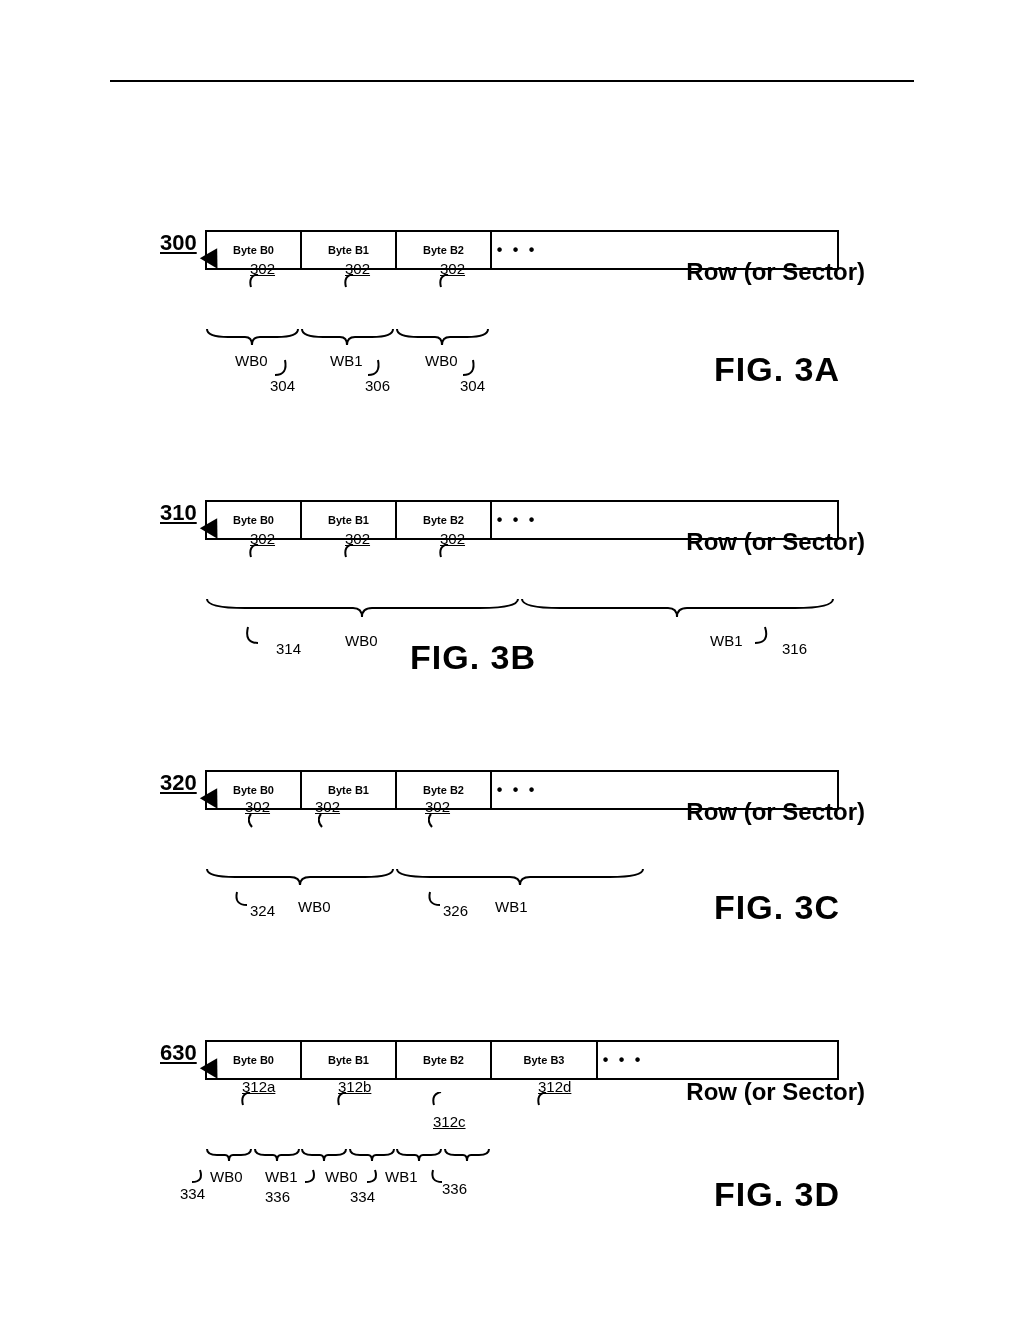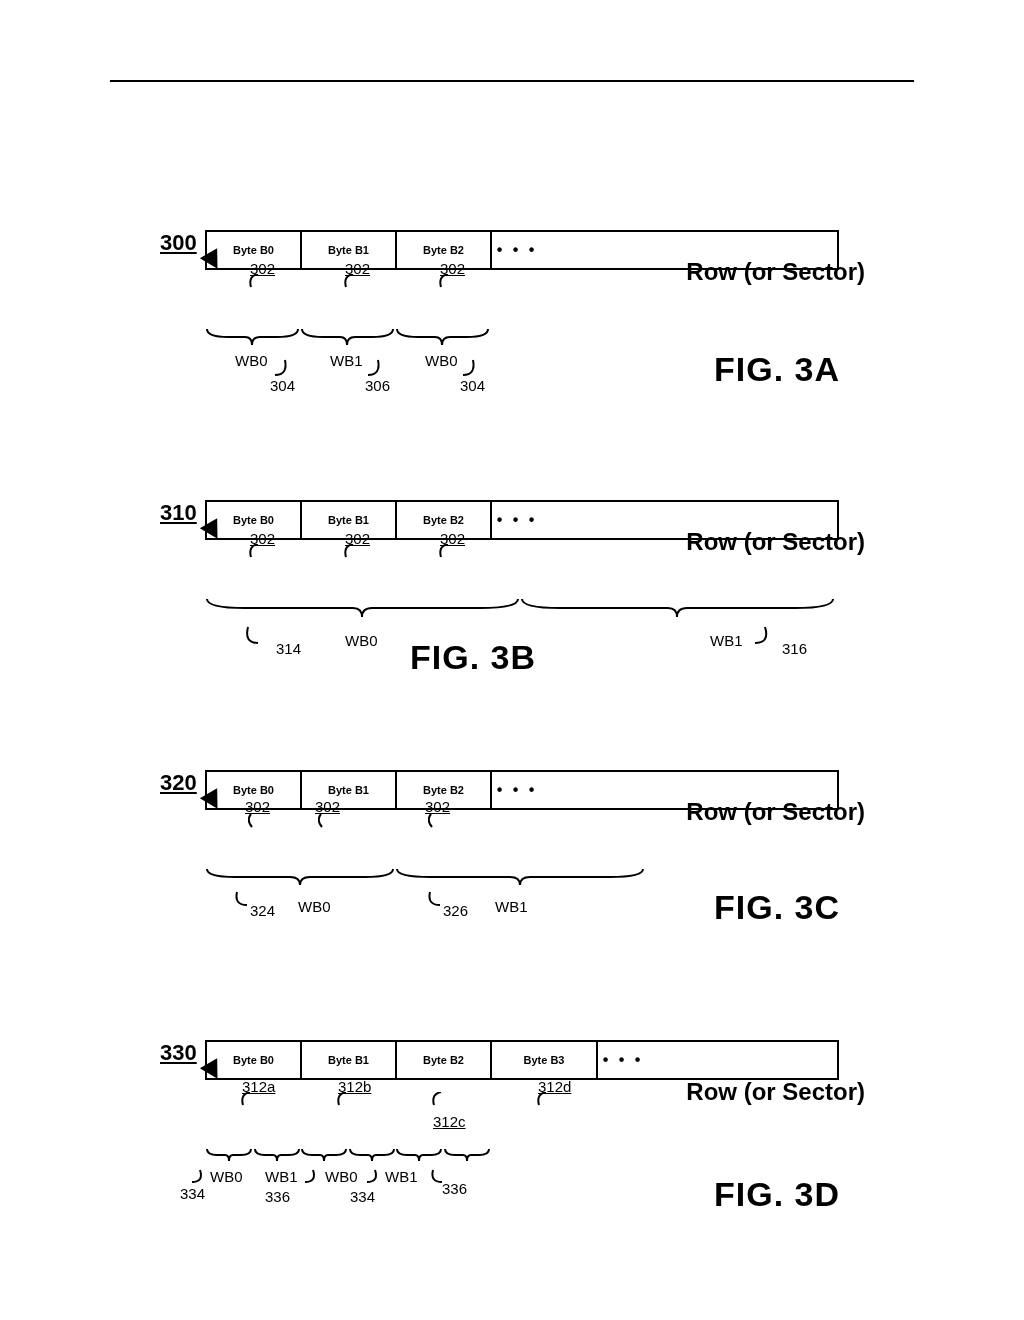--- a/index.html
+++ b/index.html
@@ -269,21 +269,21 @@
       <svg style="position:absolute;left:275px;top:120px;" width="18" height="18">
           <path d="M15 15 Q2 15 5 2" stroke="#000" stroke-width="2" fill="none"></path>
         </svg>
       <span class="below-label" style="left:293px; top:132px;">326</span>
       <span class="below-label" style="left:345px; top:128px;">WB1</span>
 
       <div class="fig-title" style="right:30px; top:118px;">FIG.  3C</div>
     </div>
 
     <div class="diagram-block" style="height:220px;margin-top:30px;">
-      <div class="fig-tag-number">330</div>
+      <div class="fig-tag-number">630</div>
       <div class="arrow-head"></div>
 
       <span class="top-ref" style="left:92px; top:38px;">312a</span>
       <svg style="position:absolute;left:90px;top:52px;" width="14" height="14">
           <path d="M10 0 Q0 2 3 13" stroke="#000" stroke-width="2" fill="none"></path>
         </svg>
       <span class="top-ref" style="left:188px; top:38px;">312b</span>
       <svg style="position:absolute;left:186px;top:52px;" width="14" height="14">
           <path d="M10 0 Q0 2 3 13" stroke="#000" stroke-width="2" fill="none"></path>
         </svg>

